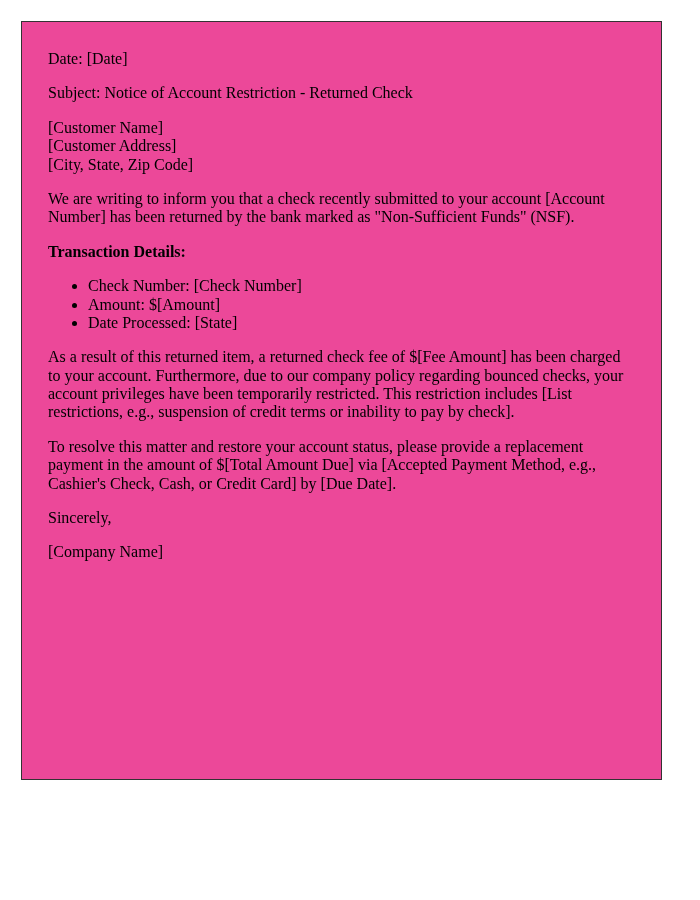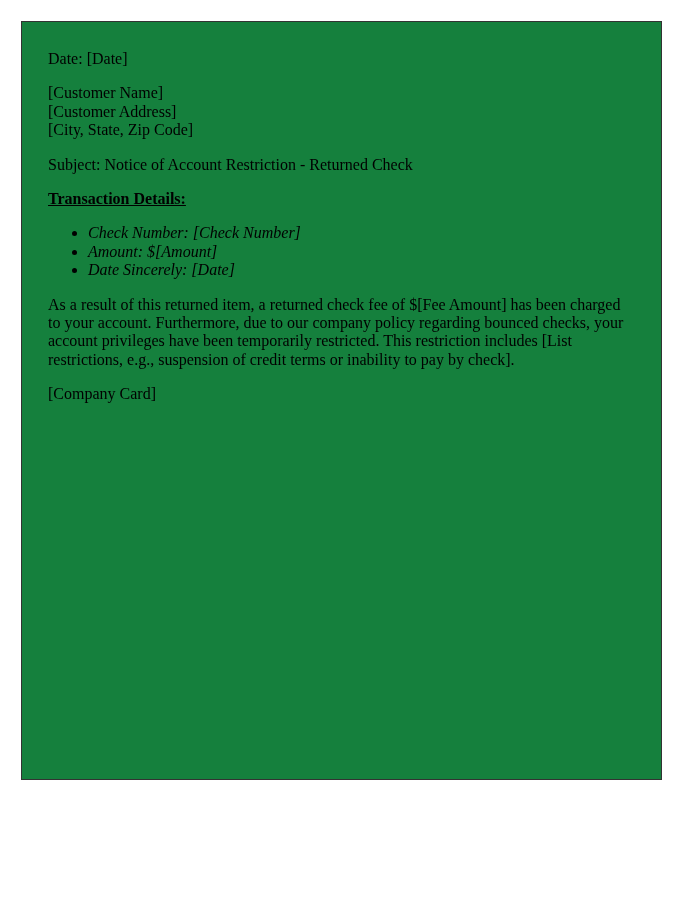--- a/index.html
+++ b/index.html
@@ -17,73 +17,74 @@
     -webkit-font-smoothing: antialiased;
   }
   .letter-page {
     position: absolute;
     left: 21px;
     top: 21px;
     width: 641px;
     height: 759px;
     box-sizing: border-box;
     border: 1px solid #333333;
-    background: #15803d;
+    background: #ec4899;
     padding: 12px 33px 20px 26px;
     overflow: hidden;
   }
   .letter-page p {
     margin: 16px 0;
     line-height: 1.15;
   }
   .letter-page ul {
     margin: 16px 0;
     padding-left: 40px;
     line-height: 1.15;
   }
   .letter-page ul li {
     list-style-type: disc;
-    font-style: italic;
   }
   .bold {
     font-weight: bold;
-    text-decoration: underline;
   }
   .line {
     display: block;
   }
 </style>
 </head>
 <body>
 
 <div class="letter-page">
 
   <p>Date: [Date]</p>
 
+  <p>Subject: Notice of Account Restriction - Returned Check</p>
+
   <p>
     <span class="line">[Customer Name]</span>
     <span class="line">[Customer Address]</span>
     <span class="line">[City, State, Zip Code]</span>
   </p>
 
-  <p>Subject: Notice of Account Restriction - Returned Check</p>
 
-
+  <p>We are writing to inform you that a check recently submitted to your account [Account Number] has been returned by the bank marked as "Non-Sufficient Funds" (NSF).</p>
 
   <p class="bold">Transaction Details:</p>
 
   <ul>
     <li>Check Number: [Check Number]</li>
     <li>Amount: $[Amount]</li>
-    <li>Date Sincerely: [Date]</li>
+    <li>Date Processed: [State]</li>
   </ul>
 
   <p>As a result of this returned item, a returned check fee of $[Fee Amount] has been charged to your account. Furthermore, due to our company policy regarding bounced checks, your account privileges have been temporarily restricted. This restriction includes [List restrictions, e.g., suspension of credit terms or inability to pay by check].</p>
 
+  <p>To resolve this matter and restore your account status, please provide a replacement payment in the amount of $[Total Amount Due] via [Accepted Payment Method, e.g., Cashier's Check, Cash, or Credit Card] by [Due Date].</p>
 
 
 
+  <p>Sincerely,</p>
 
   <p>
-    <span class="line">[Company Card]</span>
+    <span class="line">[Company Name]</span>
   </p>
 
 </div>
 
 </body></html>

